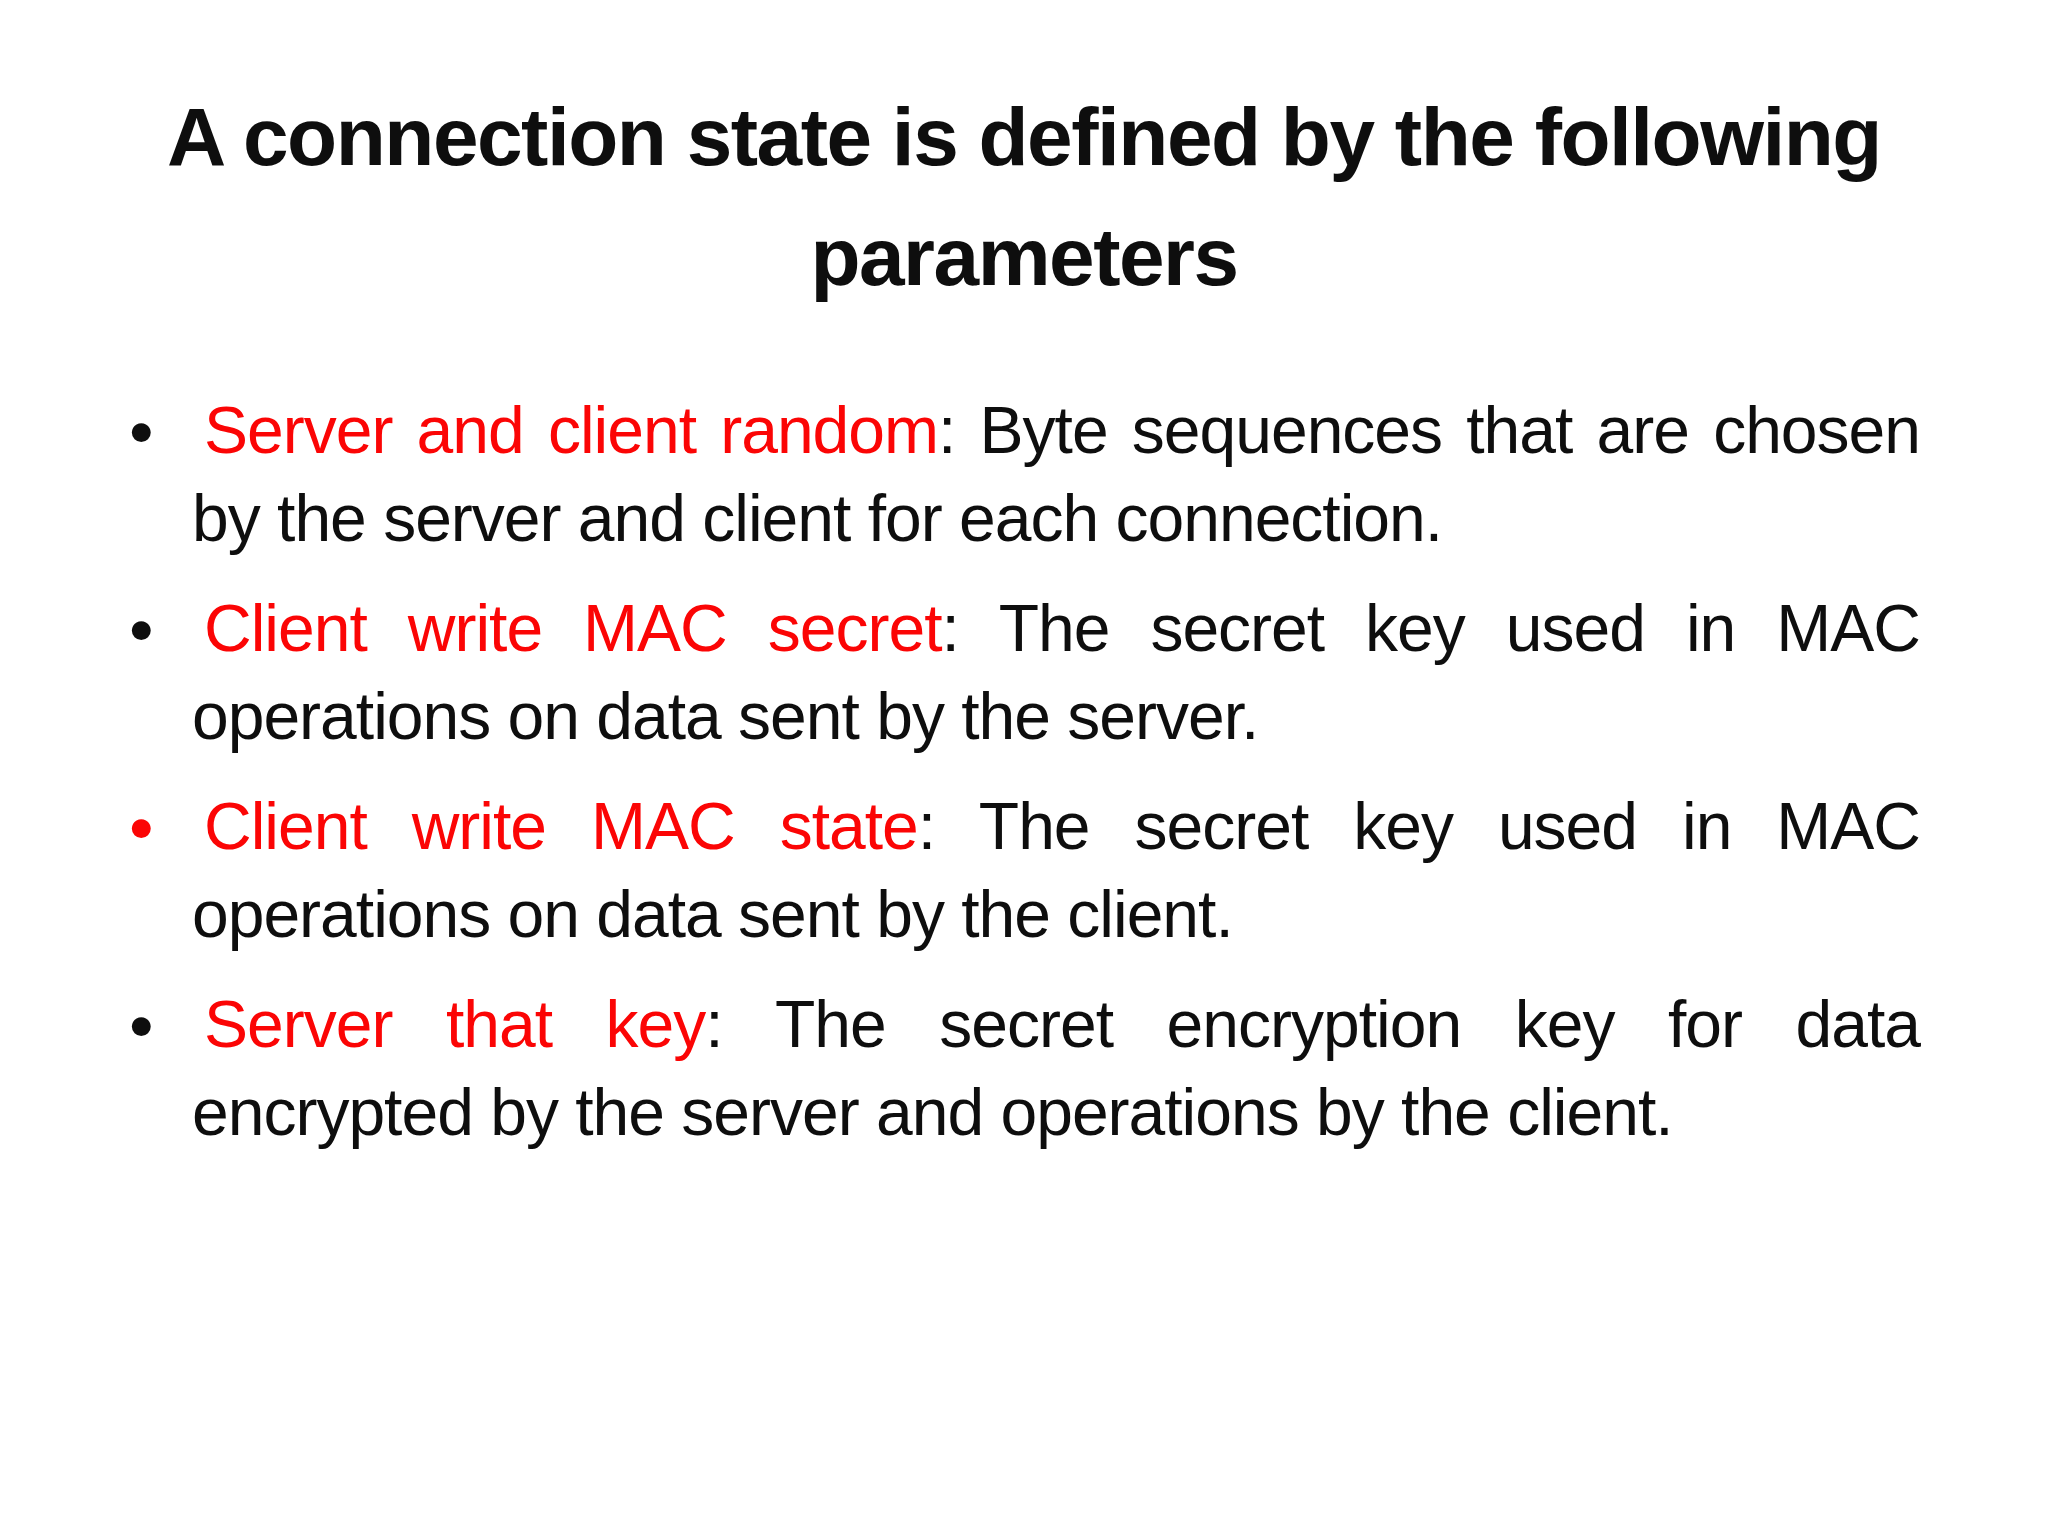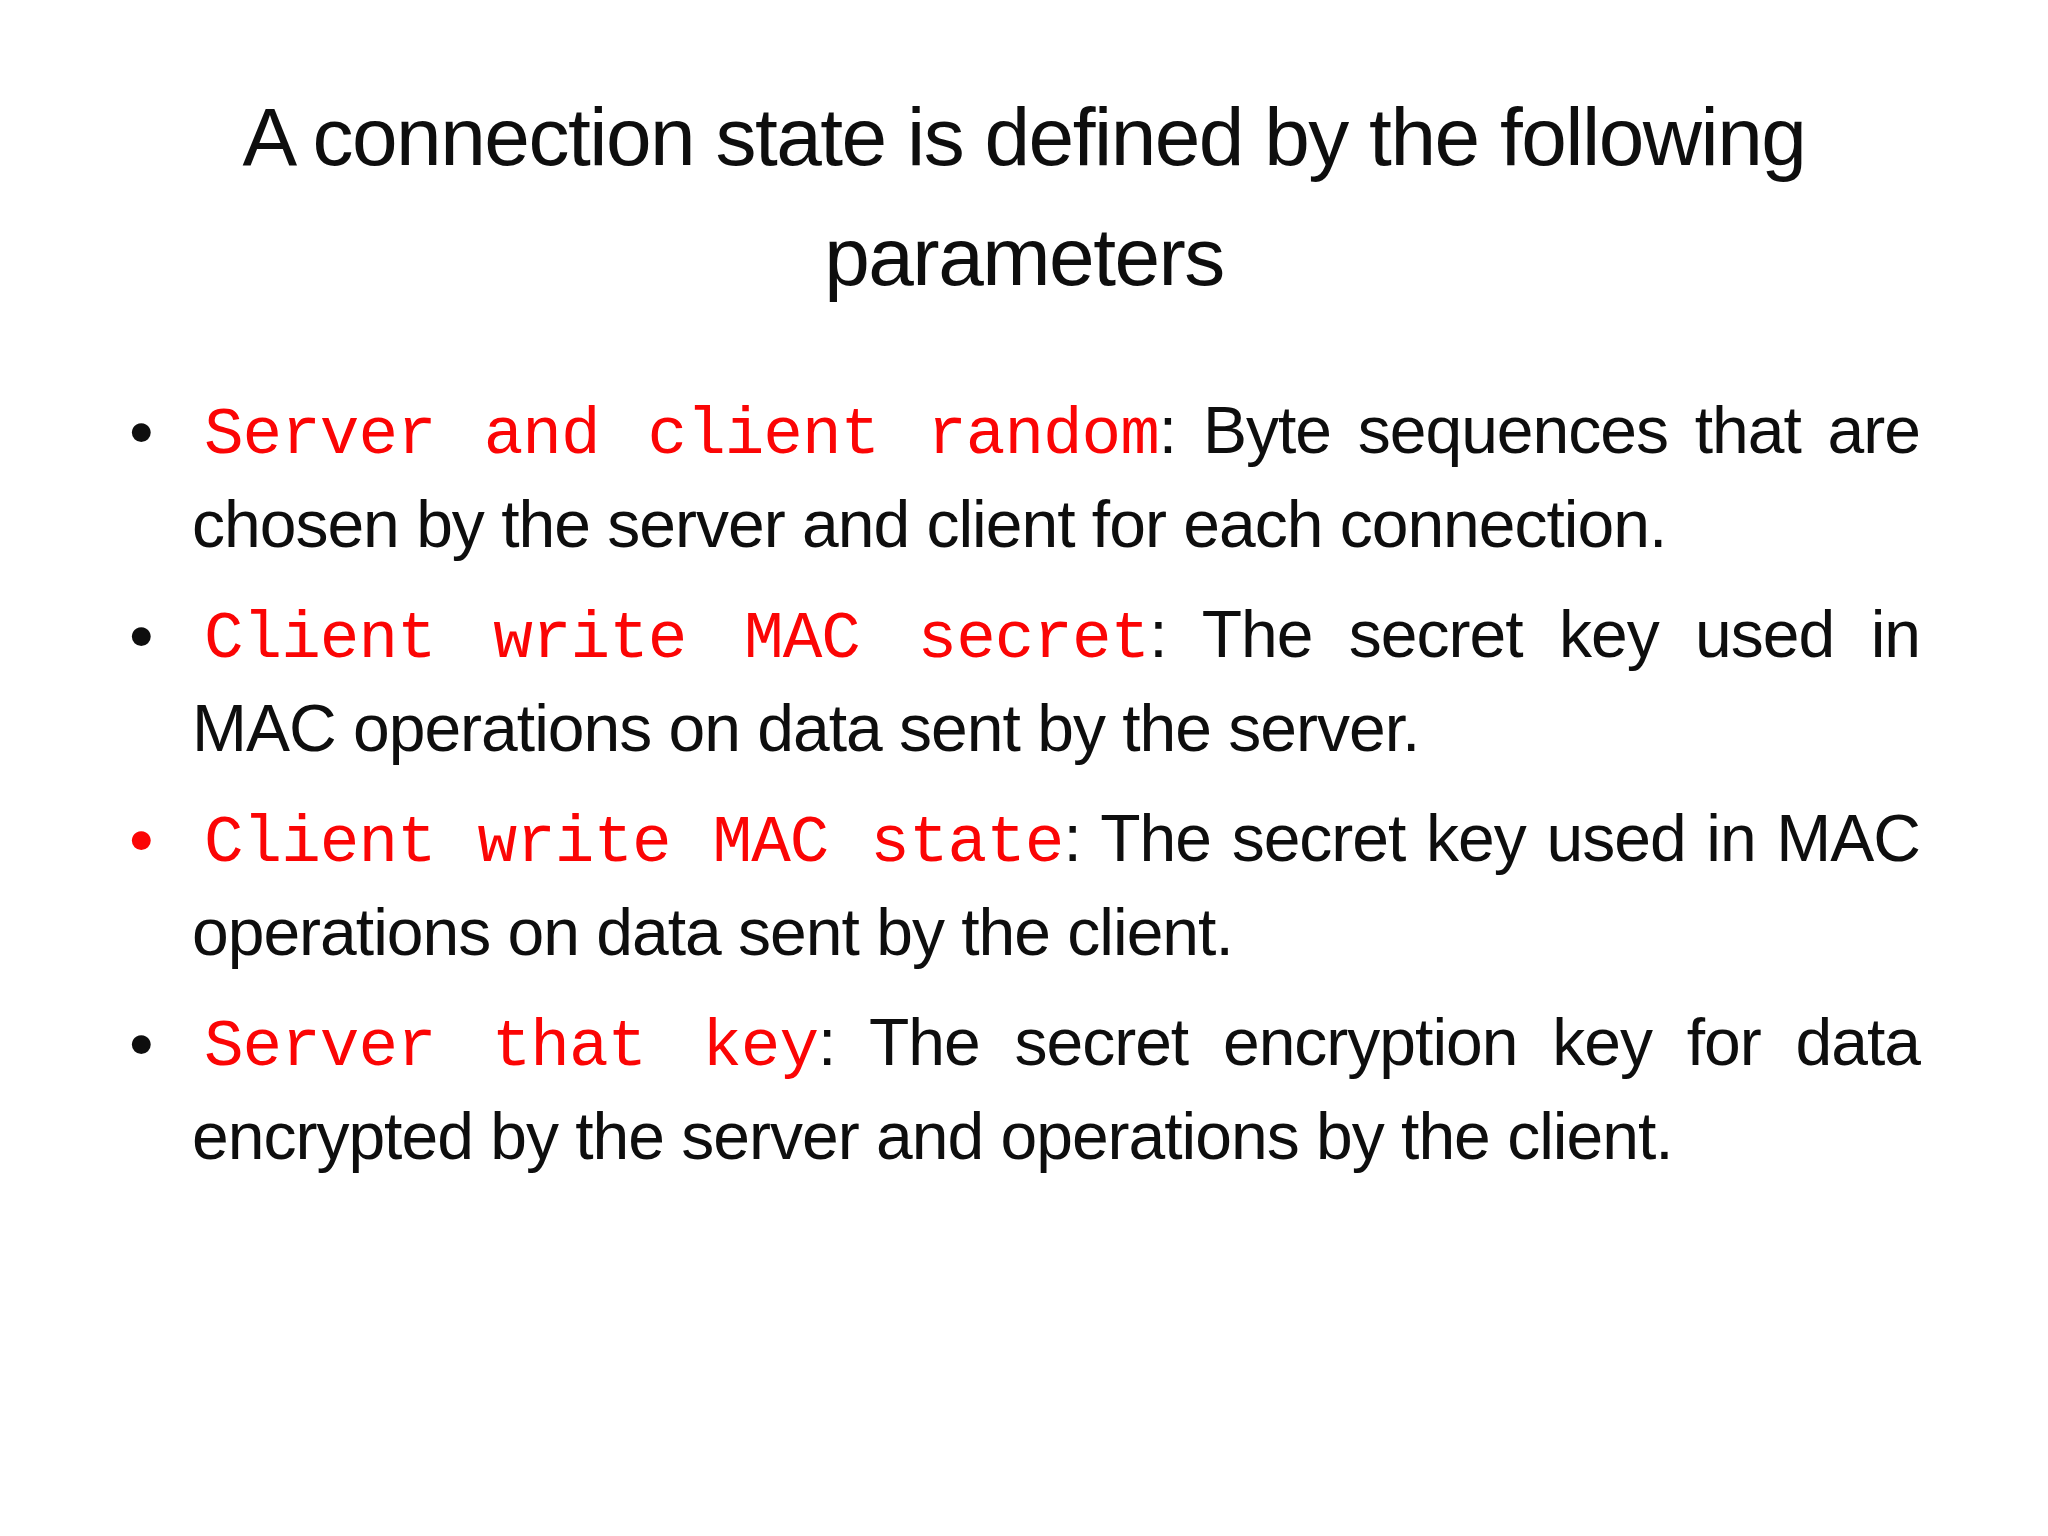--- a/index.html
+++ b/index.html
@@ -12,21 +12,21 @@
     width: 2048px;
     height: 1536px;
     background: #ffffff;
     overflow: hidden;
     font-family: "Liberation Sans", sans-serif;
   }
   .title {
     margin: 77px 50px 0 50px;
     text-align: center;
     font-size: 82px;
-    font-weight: 400;
+    font-weight: 700;
     letter-spacing: -1.5px;
     line-height: 120px;
     color: var(--text-black, #0e0e0e);
   }
   .bullets {
     list-style: none;
     margin: 69px 128px 0 80px;
     padding: 0;
   }
   .bullet-item {
@@ -45,21 +45,20 @@
     left: 48px;
     top: 0;
     text-indent: 0;
     font-size: 44px;
     line-height: 88px;
   }
   .bullet-dot.black { color: var(--text-black, #0e0e0e); }
   .bullet-dot.red   { color: var(--term-red, #fb0505); }
   .term {
     color: var(--term-red, #fb0505);
-    font-family: Liberation Mono, monospace;
   }
   .rest {
     color: var(--text-black, #0e0e0e);
   }
 </style>
 </head>
 <body>
 
 <div class="slide">
 

